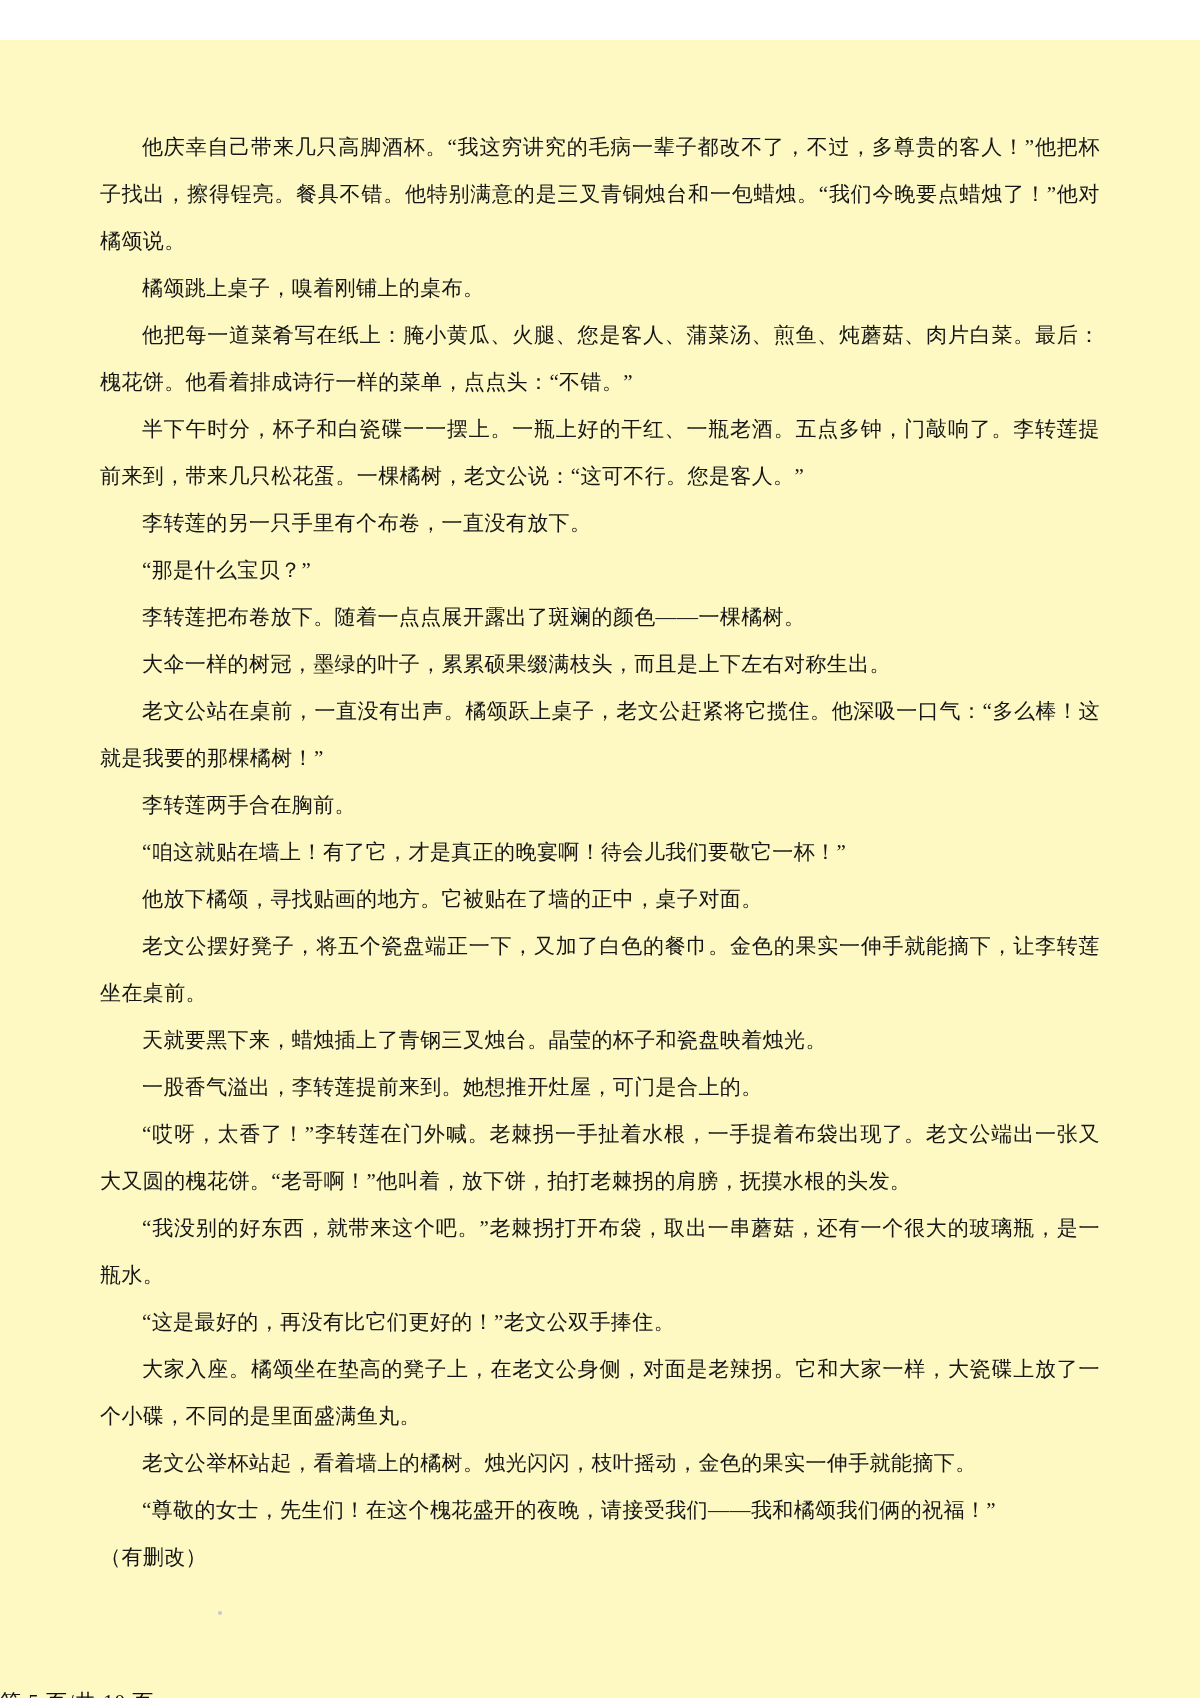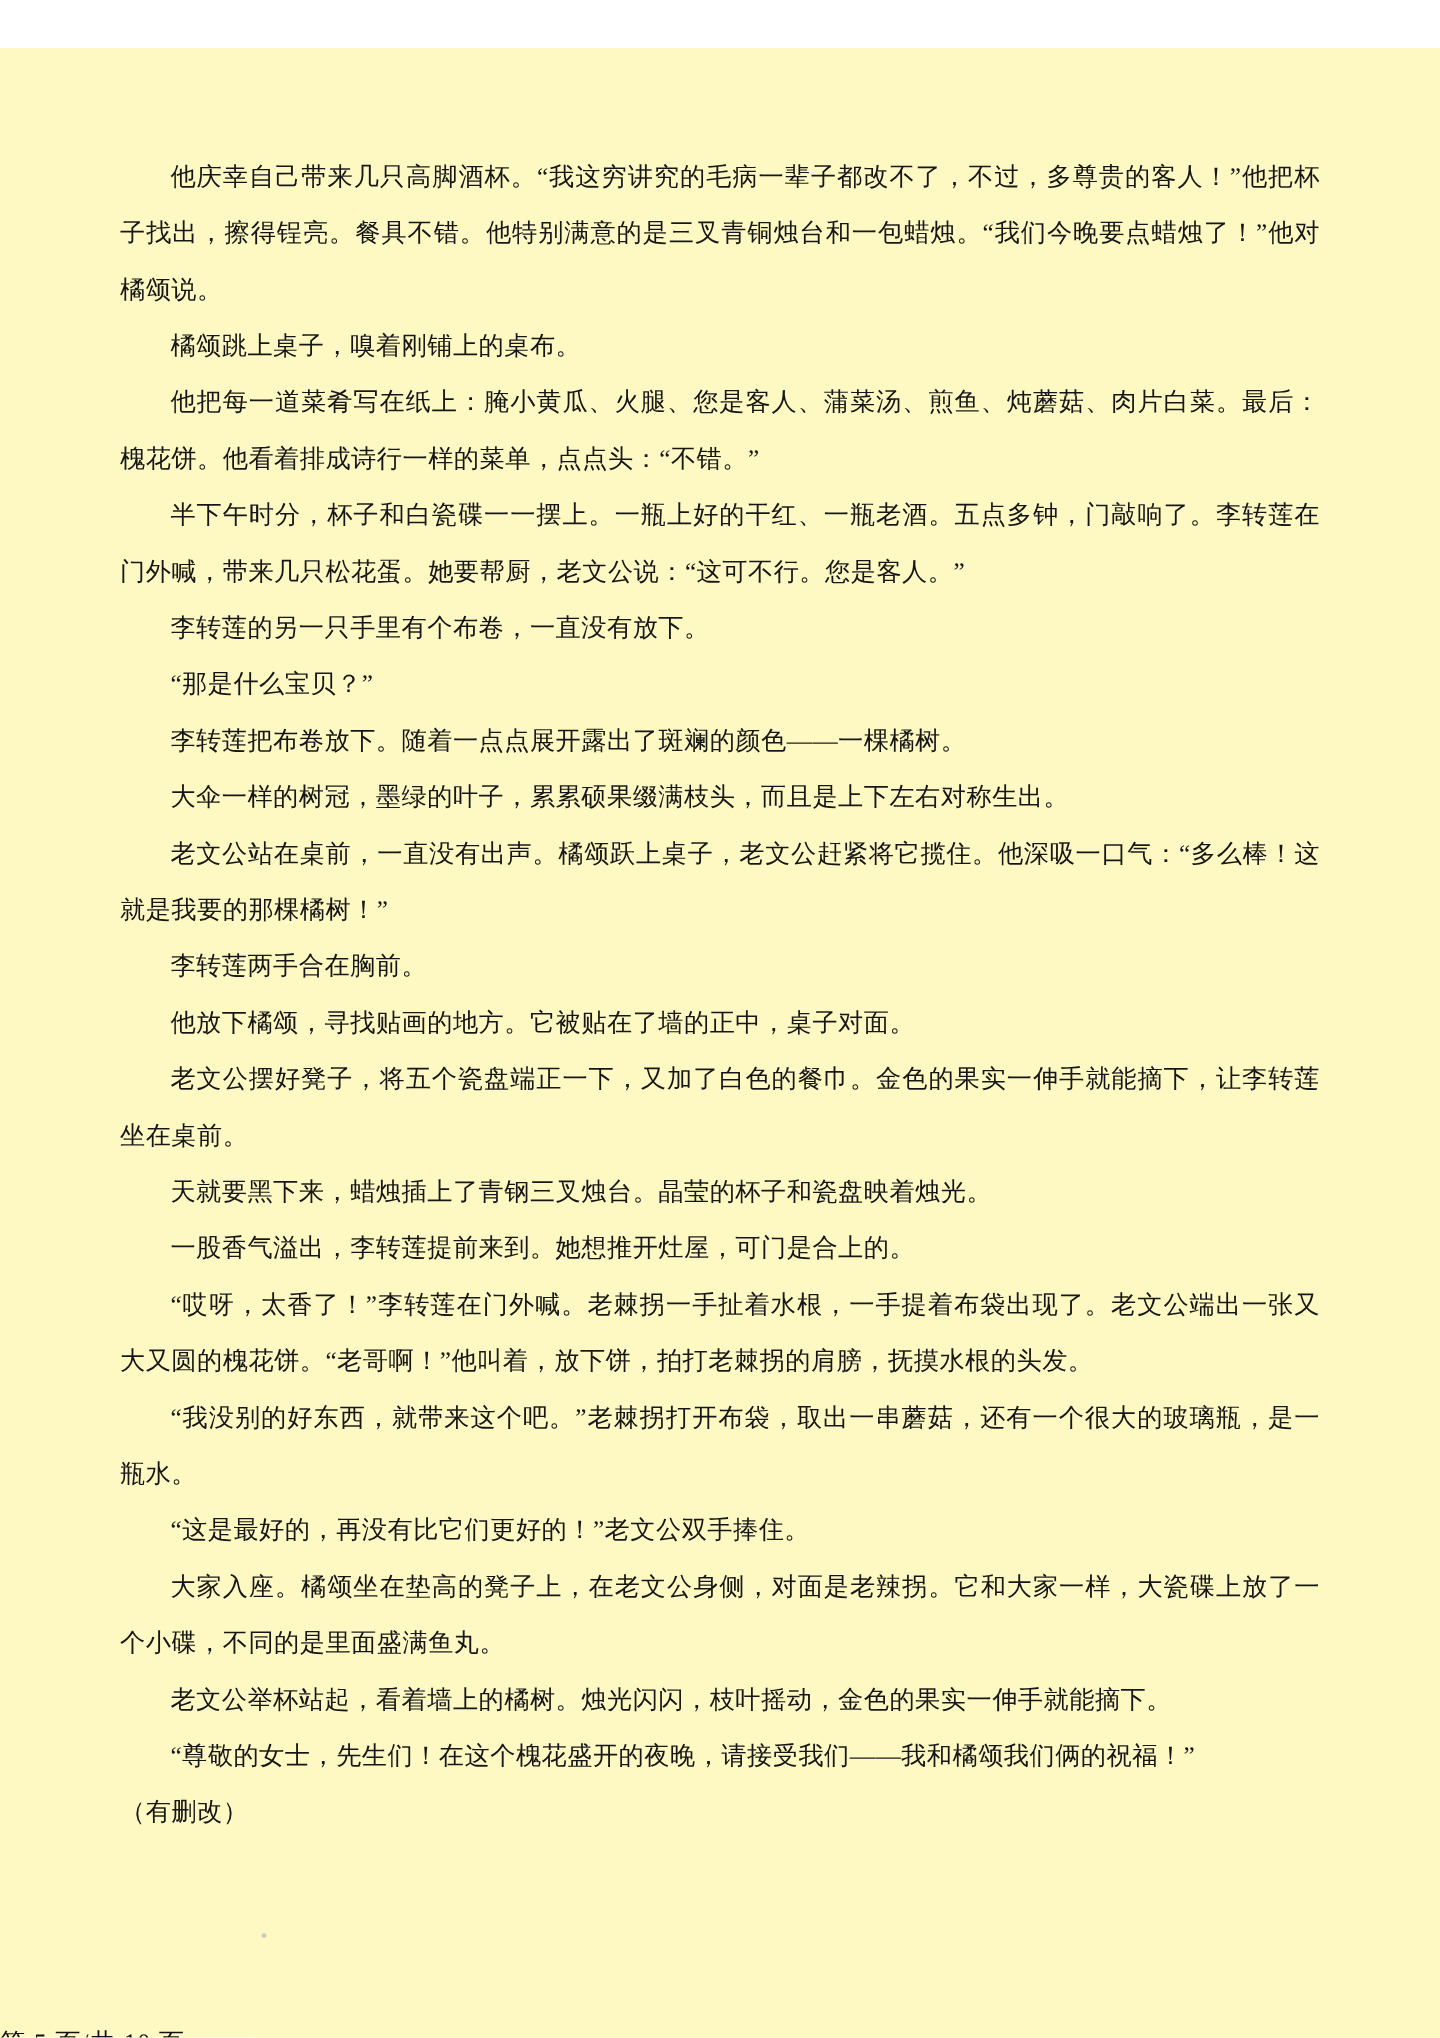--- a/index.html
+++ b/index.html
@@ -59,27 +59,28 @@
   }
 </style>
 </head>
 <body>
 
 <div class="page">
   <div class="content">
     <p class="para">他庆幸自己带来几只高脚酒杯。“我这穷讲究的毛病一辈子都改不了，不过，多尊贵的客人！”他把杯子找出，擦得锃亮。餐具不错。他特别满意的是三叉青铜烛台和一包蜡烛。“我们今晚要点蜡烛了！”他对橘颂说。</p>
     <p class="para">橘颂跳上桌子，嗅着刚铺上的桌布。</p>
     <p class="para">他把每一道菜肴写在纸上：腌小黄瓜、火腿、您是客人、蒲菜汤、煎鱼、炖蘑菇、肉片白菜。最后：槐花饼。他看着排成诗行一样的菜单，点点头：“不错。”</p>
-    <p class="para">半下午时分，杯子和白瓷碟一一摆上。一瓶上好的干红、一瓶老酒。五点多钟，门敲响了。李转莲在门外喊，带来几只松花蛋。她要帮厨，老文公说：“这可不行。您是客人。”</p>
+    <p class="para">半下午时分，杯子和白瓷碟一一摆上。一瓶上好的干红、一瓶老酒。五点多钟，门敲响了。李转莲提前来到，带来几只松花蛋。一棵橘树，老文公说：“这可不行。您是客人。”</p>
     <p class="para">李转莲的另一只手里有个布卷，一直没有放下。</p>
     <p class="para">“那是什么宝贝？”</p>
     <p class="para">李转莲把布卷放下。随着一点点展开露出了斑斓的颜色——一棵橘树。</p>
     <p class="para">大伞一样的树冠，墨绿的叶子，累累硕果缀满枝头，而且是上下左右对称生出。</p>
     <p class="para">老文公站在桌前，一直没有出声。橘颂跃上桌子，老文公赶紧将它揽住。他深吸一口气：“多么棒！这就是我要的那棵橘树！”</p>
     <p class="para">李转莲两手合在胸前。</p>
+    <p class="para">“咱这就贴在墙上！有了它，才是真正的晚宴啊！待会儿我们要敬它一杯！”</p>
     <p class="para">他放下橘颂，寻找贴画的地方。它被贴在了墙的正中，桌子对面。</p>
     <p class="para">老文公摆好凳子，将五个瓷盘端正一下，又加了白色的餐巾。金色的果实一伸手就能摘下，让李转莲坐在桌前。</p>
     <p class="para">天就要黑下来，蜡烛插上了青钢三叉烛台。晶莹的杯子和瓷盘映着烛光。</p>
     <p class="para">一股香气溢出，李转莲提前来到。她想推开灶屋，可门是合上的。</p>
     <p class="para">“哎呀，太香了！”李转莲在门外喊。老棘拐一手扯着水根，一手提着布袋出现了。老文公端出一张又大又圆的槐花饼。“老哥啊！”他叫着，放下饼，拍打老棘拐的肩膀，抚摸水根的头发。</p>
     <p class="para">“我没别的好东西，就带来这个吧。”老棘拐打开布袋，取出一串蘑菇，还有一个很大的玻璃瓶，是一瓶水。</p>
     <p class="para">“这是最好的，再没有比它们更好的！”老文公双手捧住。</p>
     <p class="para">大家入座。橘颂坐在垫高的凳子上，在老文公身侧，对面是老辣拐。它和大家一样，大瓷碟上放了一个小碟，不同的是里面盛满鱼丸。</p>
     <p class="para">老文公举杯站起，看着墙上的橘树。烛光闪闪，枝叶摇动，金色的果实一伸手就能摘下。</p>
     <p class="para">“尊敬的女士，先生们！在这个槐花盛开的夜晚，请接受我们——我和橘颂我们俩的祝福！”</p>

